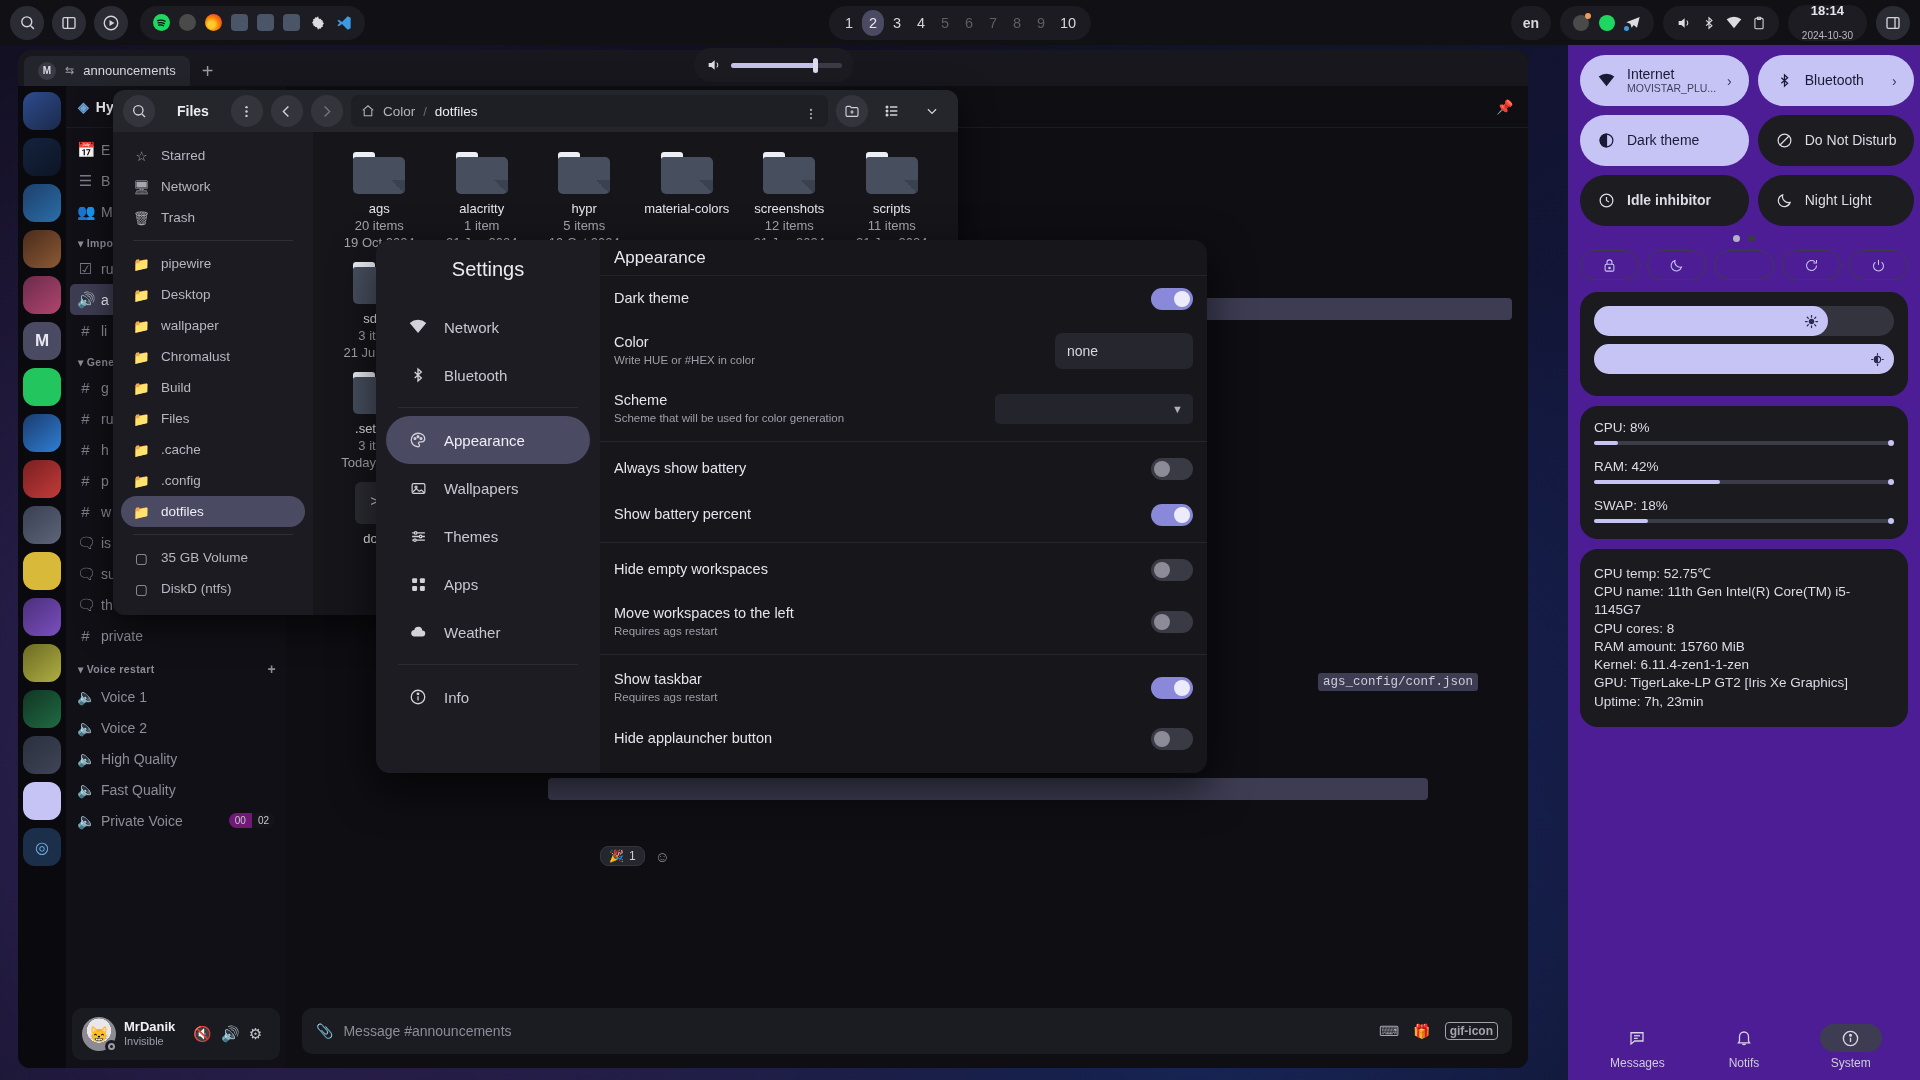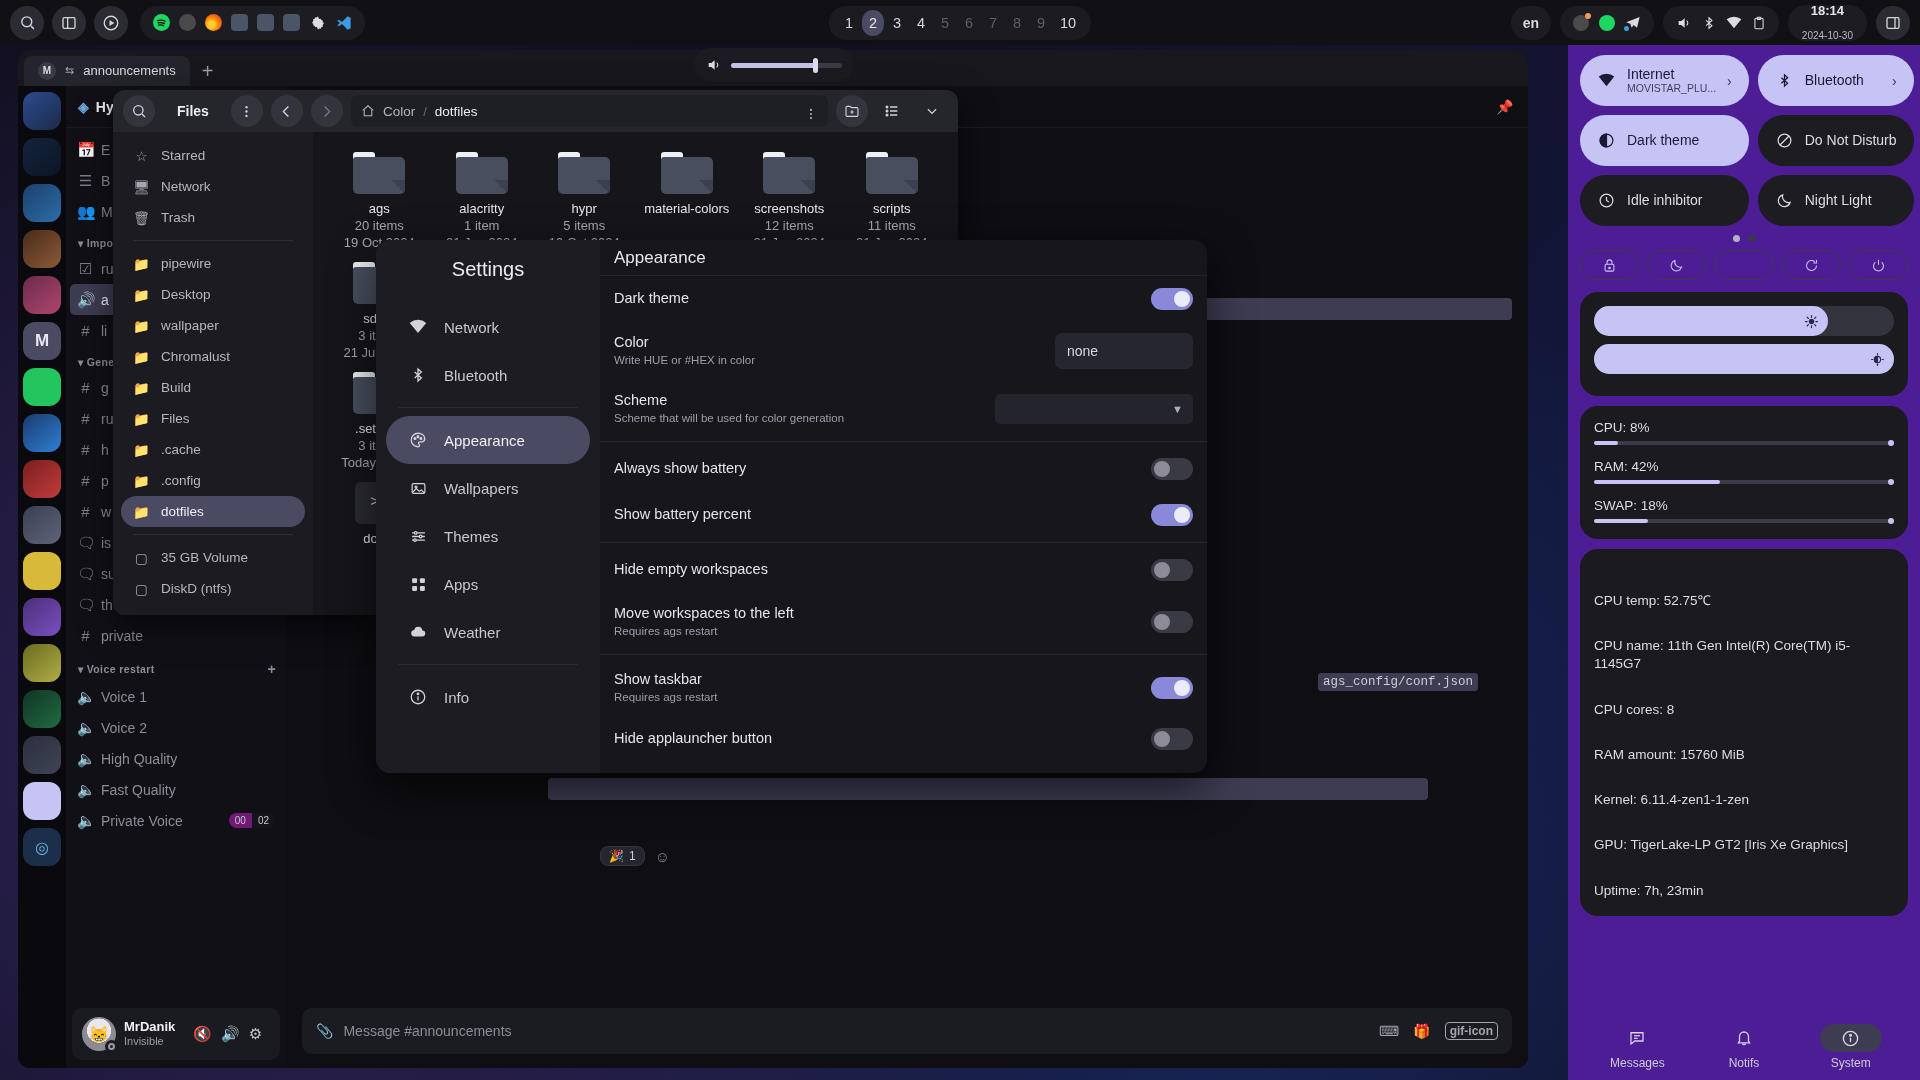--- a/index.html
+++ b/index.html
@@ -320,21 +320,21 @@
   .card { background: #1a1a1f; border-radius: 18px; padding: 14px; margin-bottom: 10px; }
   .slider { height: 30px; border-radius: 15px; background: #34343e; position: relative; margin-bottom: 8px; }
   .slider .fill { position:absolute; left:0;top:0;bottom:0; border-radius:15px; background:#c6c4f5; display:flex; align-items:center; justify-content:flex-end; padding-right:9px; }
   .slider .fill span { color:#2a2a50; display:flex; }
   .metric { margin-bottom: 14px; }
   .metric:last-child { margin-bottom: 2px; }
   .metric .ml { font-size: 13.5px; color: #dedce6; margin-bottom: 6px; }
   .bar { height: 4px; border-radius: 3px; background: #3c3c48; position: relative; }
   .bar .bf { position:absolute; left:0; top:0; height:4px; border-radius:3px; background:#c6c4f5;}
   .bar .bd { position:absolute; right:0; top:-1px; width:6px; height:6px; border-radius:50%; background:#c6c4f5;}
-  .sysinfo { font-size: 13.5px; color: #dddbe5; line-height: 1.35; margin-top: 27px; }
+  .sysinfo { font-size: 13.5px; color: #dddbe5; line-height: 1.35; }
   .rp-tabs { height: 66px; display: flex; align-items: center; justify-content: space-around; padding: 0 16px; }
   .rp-tab { display: flex; flex-direction: column; align-items: center; gap: 4px; }
   .rp-tab .bub { width: 62px; height: 28px; border-radius: 14px; display:flex; align-items:center; justify-content:center; color:#d8d6e0;}
   .rp-tab.active .bub { background: #3d3c52; }
   .rp-tab .lb { font-size: 12px; color: #cfcdd8; }
   svg { display: block; }
 </style>
 </head>
 <body>
 
@@ -1096,21 +1096,21 @@
             </span>
         </div>
         <div class="qs">
           <span class="qico">
               <svg width="17" height="17" viewBox="0 0 24 24" fill="none" stroke="currentColor" stroke-width="1.7">
                 <circle cx="12" cy="12" r="9"></circle>
                 <polyline points="12,7 12,12 15.5,14"></polyline>
               </svg>
             </span>
           <span class="qtxt">
-              <span class="qt" style="display:block;">Idle inhibitor</span>
+              <span class="qt" style="display:block;font-weight:bold;">Idle inhibitor</span>
             </span>
         </div>
         <div class="qs">
           <span class="qico">
               <svg width="17" height="17" viewBox="0 0 24 24" fill="none" stroke="currentColor" stroke-width="1.7">
                 <path d="M20 14.5A8.5 8.5 0 0 1 9.5 4 8.5 8.5 0 1 0 20 14.5z"></path>
               </svg>
             </span>
           <span class="qtxt">
               <span class="qt" style="display:block;">Night Light</span>

